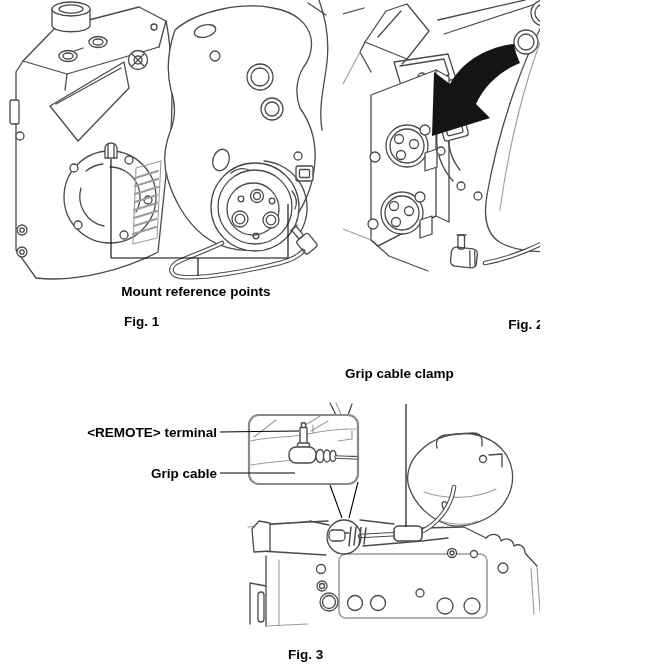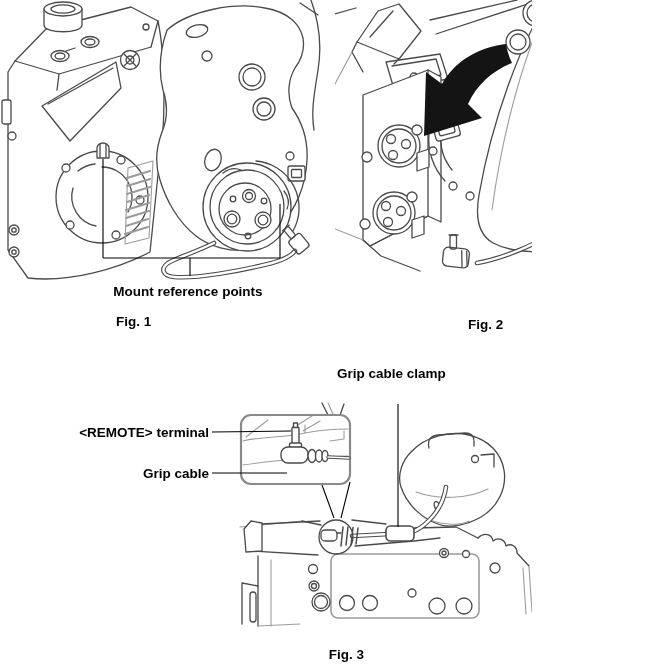--- a/index.html
+++ b/index.html
@@ -1,16 +1,16 @@
 <!DOCTYPE html>
 <html style="--background: #ffffff; --line: #4a4a4a; --line-light: #9c9c9c; --inset-border: #8a8a8a; --text: #000000; --arrow: #141414;"><head>
 <meta charset="utf-8">
 <style>
   html,body { margin:0; padding:0; }
-  .stage { position:relative; width:532px; height:672px; background:var(--background,#fff); overflow:hidden; }
+  .stage { position:relative; width:532px; height:672px; background:var(--background,#fff); overflow:hidden;margin-left:8px; }
   .fig-svg { position:absolute; }
   .lbl { position:absolute; font: bold 13.5px "Liberation Sans", sans-serif; color:var(--text,#000); white-space:nowrap; }
   .ln { stroke:var(--line,#4a4a4a); fill:none; stroke-width:1.3; stroke-linecap:round; stroke-linejoin:round; }
   .lt { stroke:var(--line-light,#9c9c9c); fill:none; stroke-width:1.1; stroke-linecap:round; stroke-linejoin:round; }
   .ldr { stroke:var(--text,#000); fill:none; stroke-width:1.1; }
   .cable { fill:none; stroke:var(--line,#4a4a4a); stroke-width:4.6; stroke-linecap:round; }
   .cablecore { fill:none; stroke:#fff; stroke-width:2.4; stroke-linecap:round; }
   .fillarrow { fill:var(--arrow,#141414); stroke:none; }
 </style>
 </head>
@@ -271,18 +271,18 @@
     </g>
     <g class="ldr">
       <path d="M212,432 L291,431"></path>
       <path d="M212,473 L287,473"></path>
       <path d="M398,404 L398,527"></path>
     </g>
   </svg>
 
   <div class="lbl" style="left:63px;top:284px;width:250px;text-align:center">Mount reference points</div>
   <div class="lbl" style="left:116px;top:314px;width:100px;text-align:left">Fig. 1</div>
-  <div class="lbl" style="left:468px;top:317px;width:100px;">Fig. 2</div>
+  <div class="lbl" style="left:468px;top:317px;width:100px;text-align:center">Fig. 2</div>
   <div class="lbl" style="left:0;top:466px;width:209px;text-align:right">Grip cable</div>
   <div class="lbl" style="left:0;top:425px;width:209px;text-align:right">&lt;REMOTE&gt; terminal</div>
   <div class="lbl" style="left:337px;top:366px">Grip cable clamp</div>
-  <div class="lbl" style="left:264px;top:647px;width:100px;text-align:right">Fig. 3</div>
+  <div class="lbl" style="left:280px;top:647px;width:100px;text-align:left">Fig. 3</div>
 </div>
 
 </body></html>

